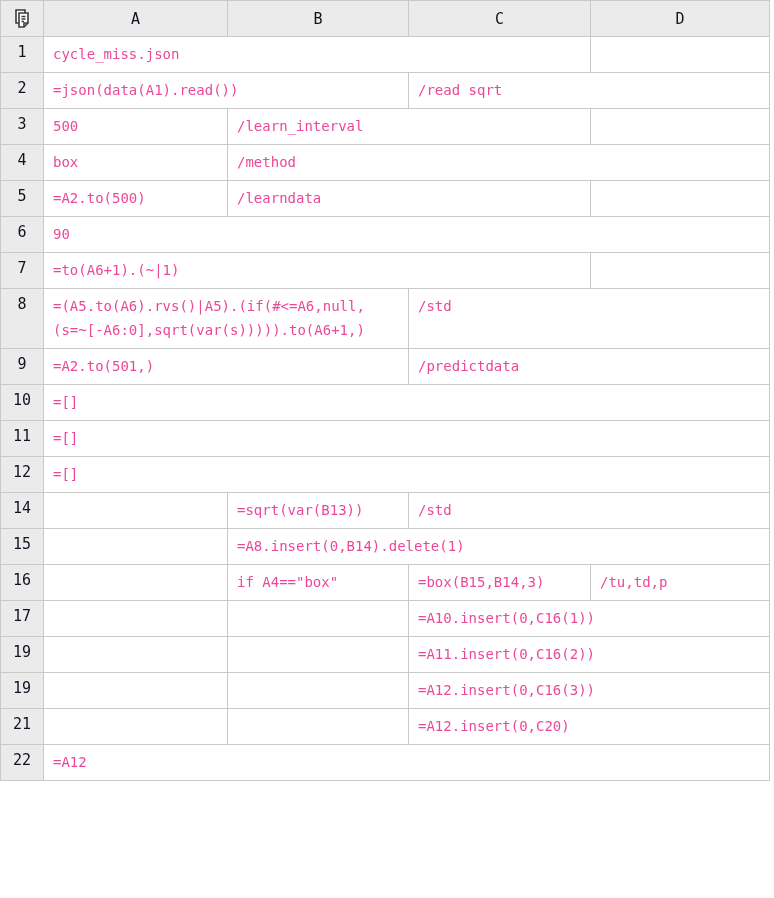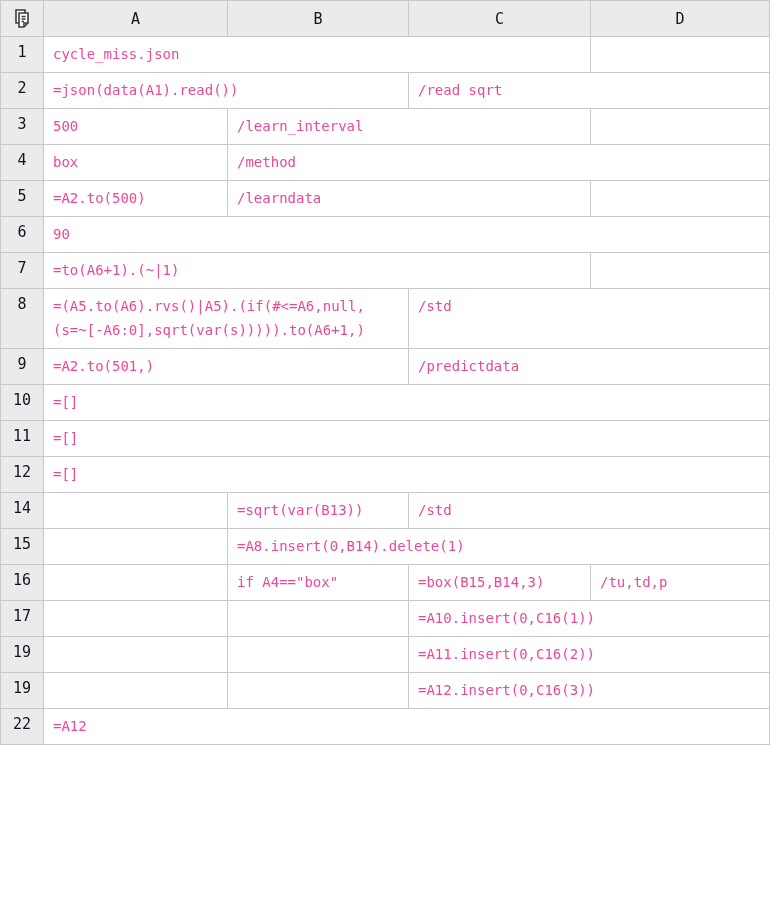--- a/index.html
+++ b/index.html
@@ -178,18 +178,24 @@
           <td colspan="1"></td>
           <td colspan="2">=A11.insert(0,C16(2))</td>
         </tr>
         <tr>
           <th class="rownum">19</th>
           <td colspan="1"></td>
           <td colspan="1"></td>
           <td colspan="2">=A12.insert(0,C16(3))</td>
         </tr>
         <tr>
+          <th class="rownum">21</th>
+          <td colspan="1"></td>
+          <td colspan="1"></td>
+          <td colspan="2">=A12.insert(0,C20)</td>
+        </tr>
+        <tr>
           <th class="rownum">22</th>
           <td colspan="4">=A12</td>
         </tr>
       </tbody>
   </table>
 </div>
 
 </body></html>

